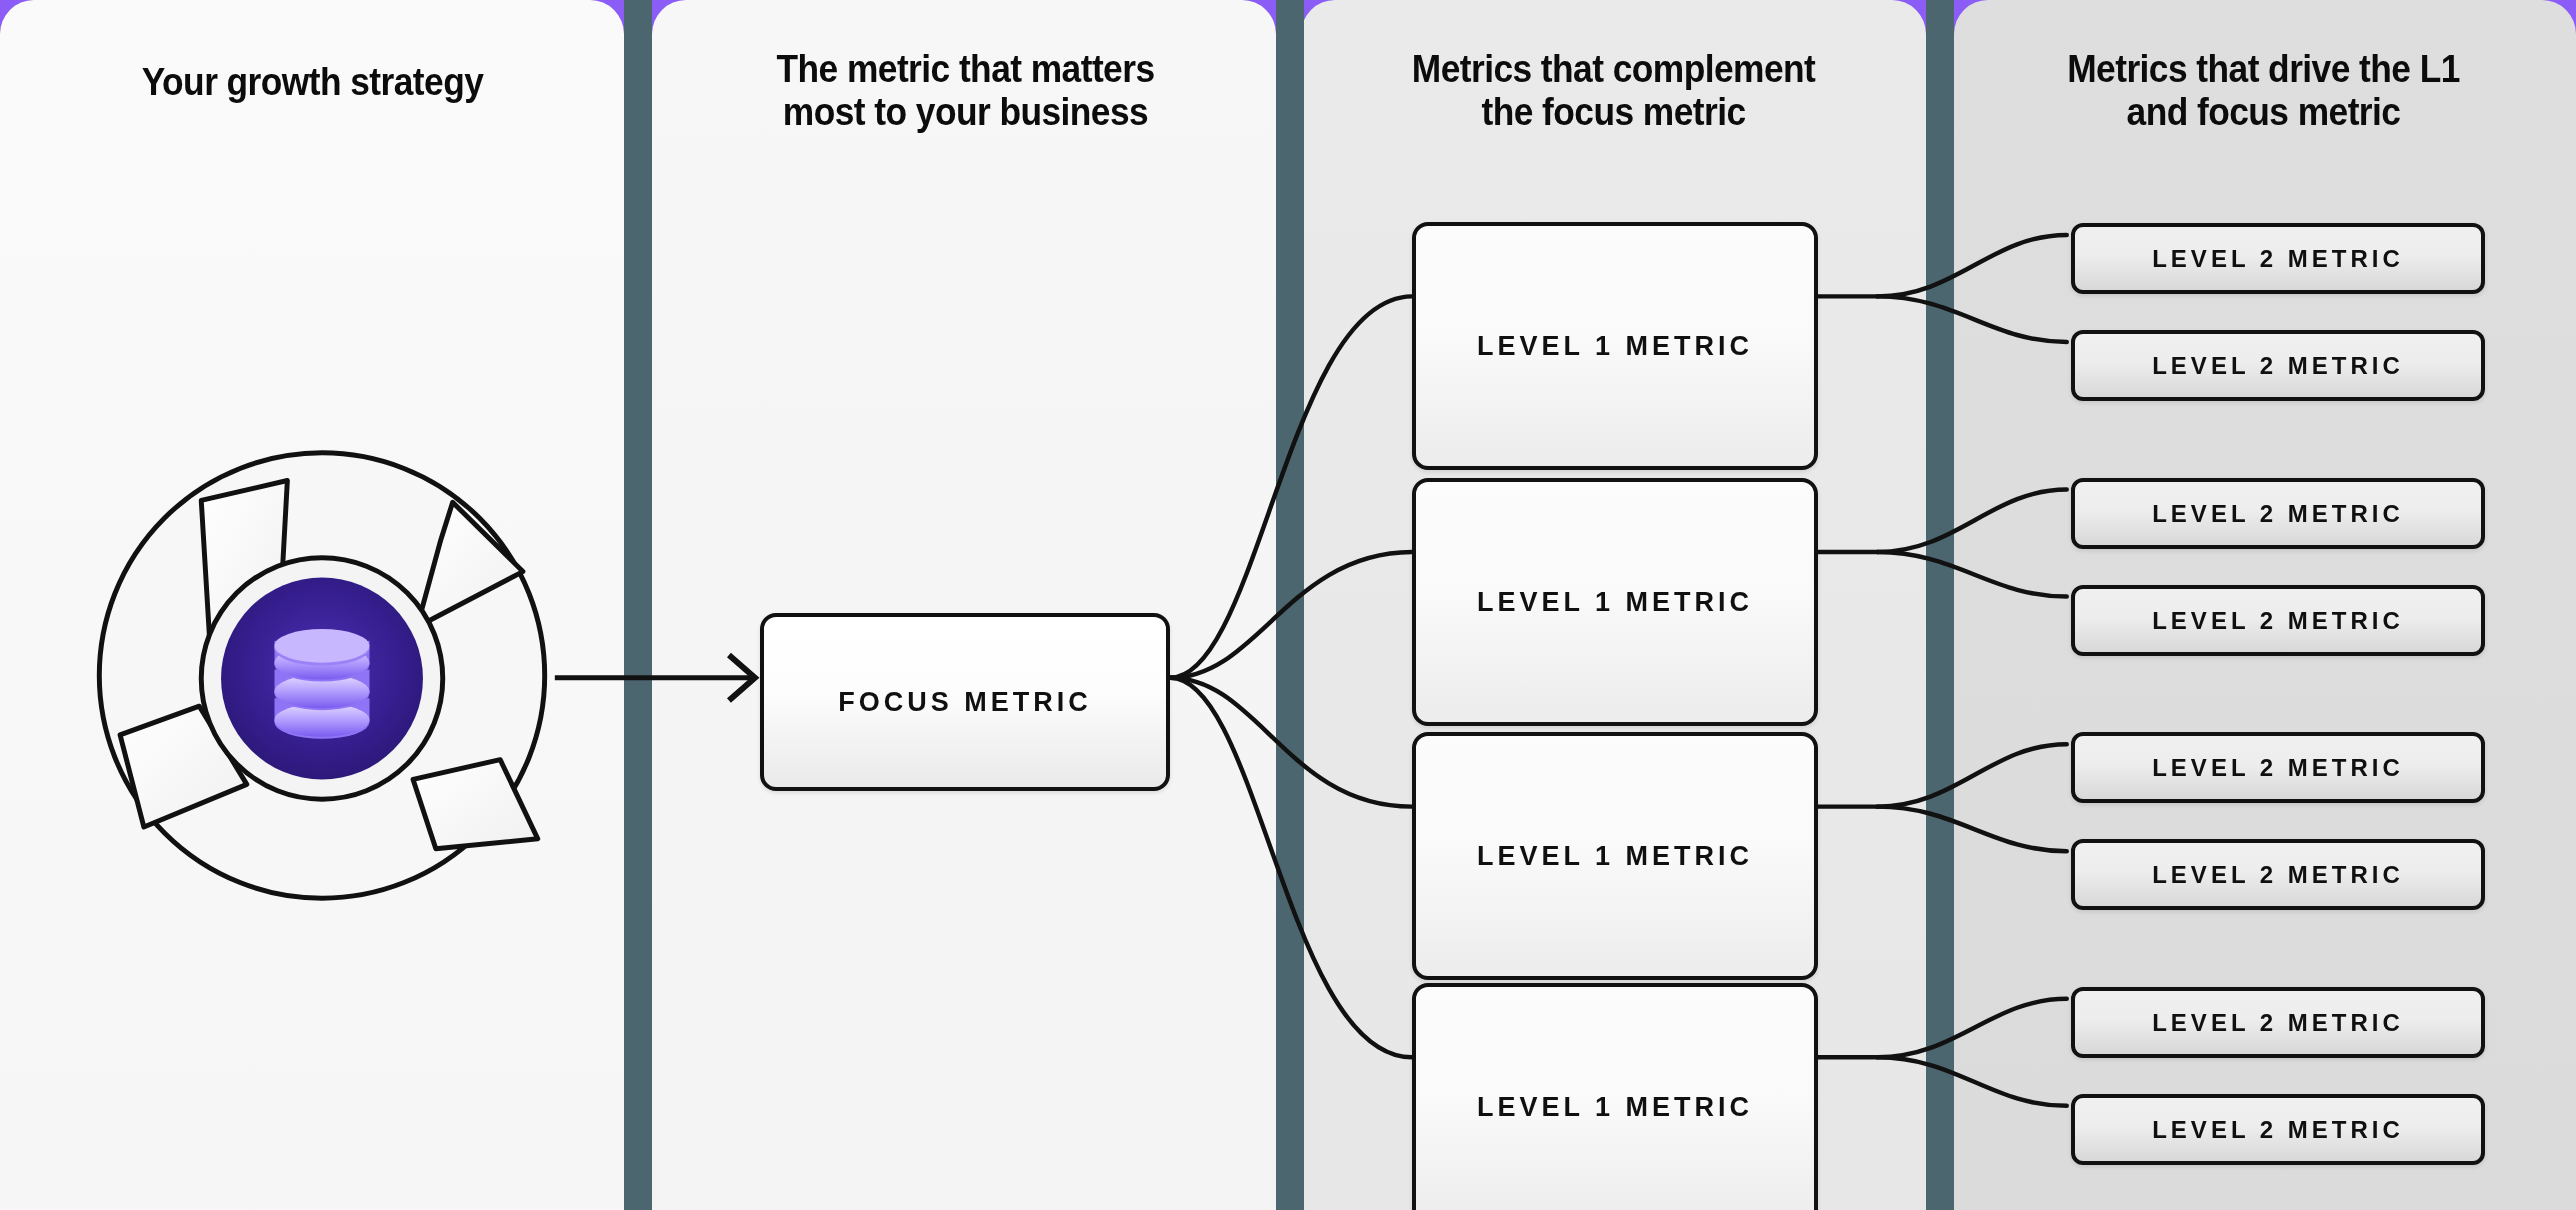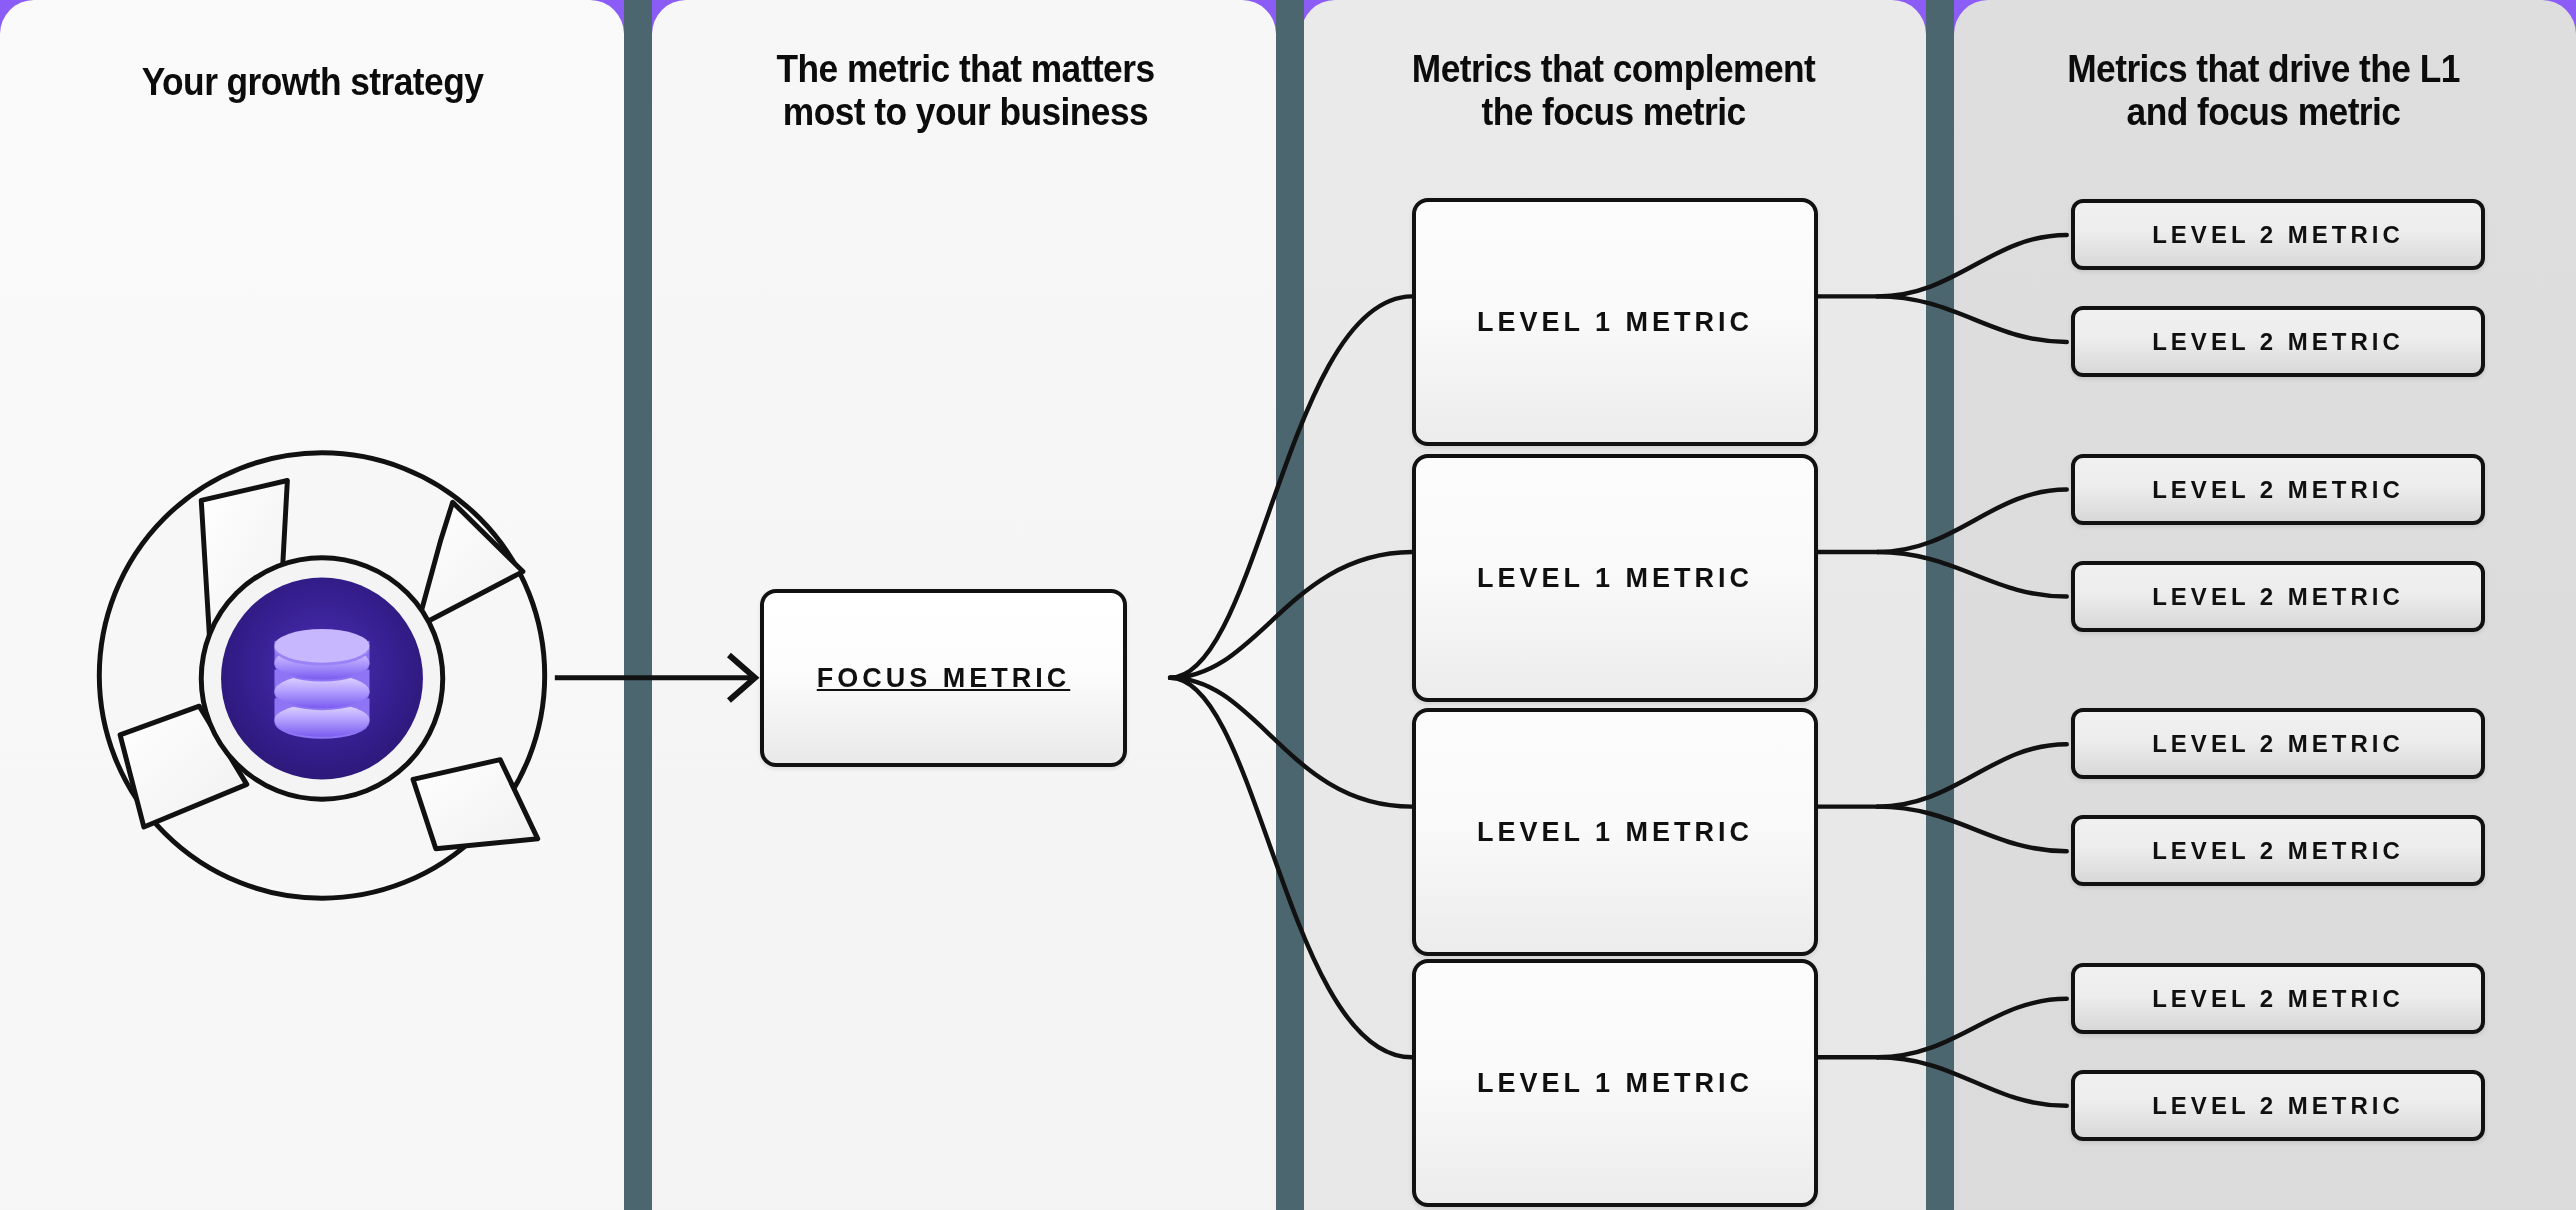--- a/index.html
+++ b/index.html
@@ -85,31 +85,31 @@
     display: flex;
     align-items: center;
     justify-content: center;
     border: 4px solid #111111;
     border-radius: 14px;
     color: #101010;
     font-weight: 700;
     letter-spacing: 4px;
     text-align: center;
     box-shadow: 0 2px 4px rgba(0,0,0,0.10);
+    margin-top: 24px;
   }
 
   .focus-box {
     left: 760px;
     top: 589px;
-    width: 367px;
+    width: 410px;
     height: 178px;
     font-size: 27px;
     background: linear-gradient(180deg,#ffffff 0%, #fdfdfd 45%, #e9e9e9 100%);
     border-radius: 16px;
-    text-decoration: underline;
   }
 
   .l1-box {
     left: 1412px;
     width: 406px;
     height: 248px;
     font-size: 27px;
     background: linear-gradient(180deg,#fcfcfc 0%, #fafafa 45%, #ececec 100%);
     border-radius: 16px;
     justify-content: center;

